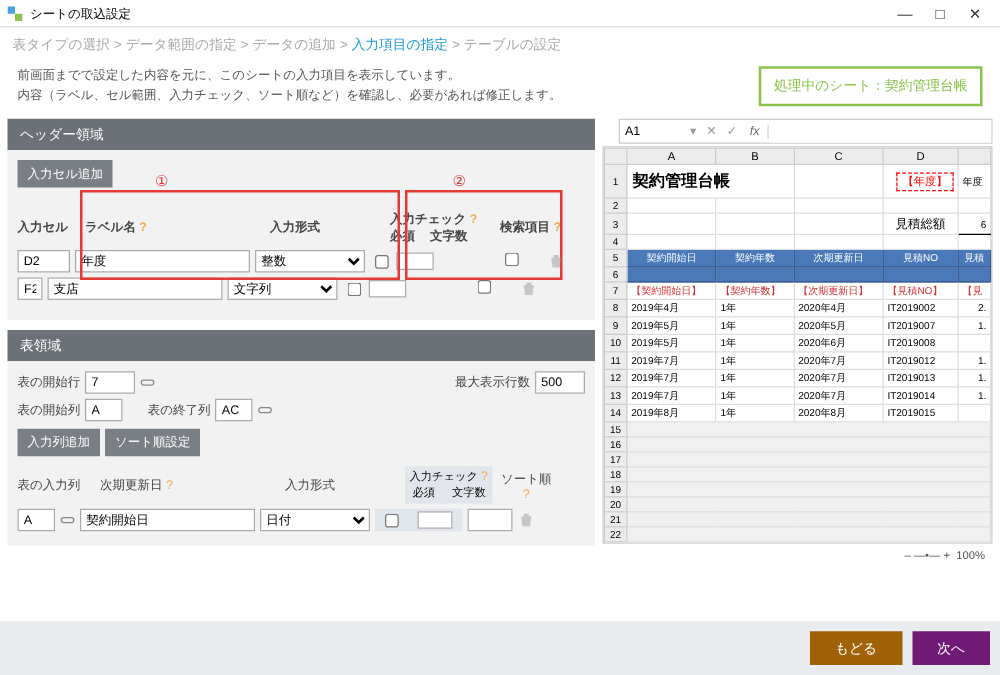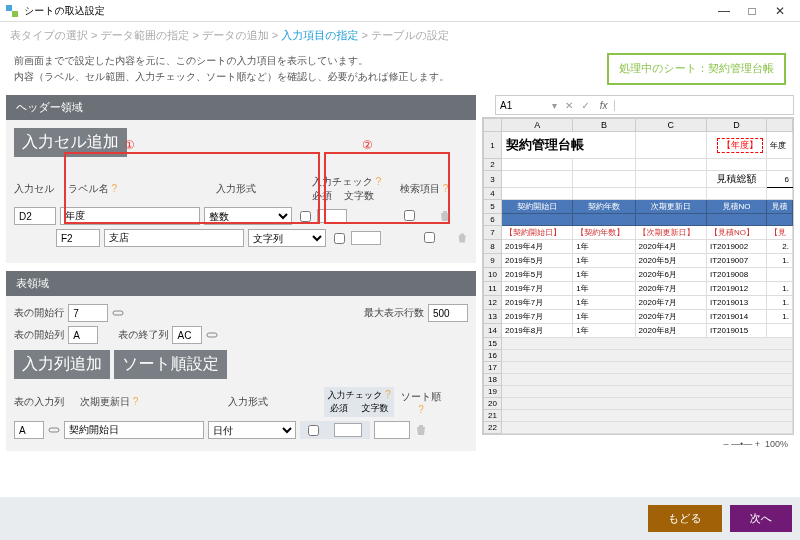--- a/index.html
+++ b/index.html
@@ -11,21 +11,21 @@
 .breadcrumb { padding: 6px 10px; color: #aaa; font-size: 11px; }
 .breadcrumb .active { color: #1a9cd6; }
 .intro { display: flex; padding: 4px 14px 10px; }
 .intro .text { flex: 1; color: #555; line-height: 1.6; font-size: 10px; }
 .sheetbadge { border: 2px solid #8bc34a; color: #8bc34a; padding: 6px 10px; font-size: 11px; }
 .main { display: flex; padding: 0 6px; }
 .left { width: 470px; }
 .right { flex: 1; margin-left: 6px; }
 .section-h { background: #6b7177; color: #fff; padding: 5px 10px; font-size: 11px; }
 .section-body { background: #f2f2f2; padding: 8px; margin-bottom: 8px; position: relative; }
-.btn-gray { background: #7a7f85; color: #fff; border: none; padding: 4px 8px; font-size: 16px; }
+.btn-gray { background: #7a7f85; color: #fff; border: none; padding: 4px 8px; font-size: 10px; }
 .anno { position: absolute; border: 2px solid #e53935; }
 .anno-label { color: #e53935; font-size: 12px; }
 .row { display: flex; align-items: center; gap: 4px; margin-bottom: 4px; }
 .lbl { font-size: 10px; color: #444; }
 .input { border: 1px solid #aaa; background: #fff; padding: 2px 4px; font-size: 10px; height: 18px; }
 .input.w30 { width: 30px; }
 .input.w140 { width: 140px; }
 .input.w40 { width: 40px; }
 .select { border: 1px solid #aaa; background: #fff; font-size: 10px; height: 18px; width: 88px; }
 .checkbox { width: 11px; height: 11px; }
@@ -86,21 +86,21 @@
   <div class="left">
 
     <div class="section-h">ヘッダー領域</div>
     <div class="section-body" style="padding-bottom:12px;">
       <button class="btn-gray">入力セル追加</button>
       <div class="anno" style="left:58px; top:32px; width:256px; height:72px;"></div>
       <div class="anno" style="left:318px; top:32px; width:126px; height:72px;"></div>
       <span class="anno-label" style="position:absolute; left:118px; top:18px;">①</span>
       <span class="anno-label" style="position:absolute; left:356px; top:18px;">②</span>
 
-      <div class="row" style="margin-top:18px;">
+      <div class="row" style="margin-top:18px;font-weight:bold;">
         <span class="lbl" style="width:50px;">入力セル</span>
         <span class="lbl" style="width:144px;"><span>ラベル名</span> <span class="help">?</span></span>
         <span class="lbl" style="width:92px;">入力形式</span>
         <div style="width:84px;">
           <div class="lbl" style="text-align:left;"><span>入力チェック</span> <span class="help">?</span></div>
           <div class="row" style="margin:0;">
             <span class="lbl" style="width:28px;">必須</span>
             <span class="lbl" style="width:40px;">文字数</span>
           </div>
         </div>
@@ -115,21 +115,21 @@
   <div style="width:84px;display:flex;align-items:center;gap:6px;padding-left:4px;">
               <input type="checkbox" class="checkbox" style="">
               <input class="input" style="width: 30px; height: 14px;">
             </div>
   <div style="width:50px;text-align:center;"><input type="checkbox" class="checkbox" style=""></div>
   <svg class="trash" viewBox="0 0 14 14">
               <path d="M3 4h8l-1 8H4z M5 2h4v2H5z" fill="#999"></path>
             </svg>
           </div>
           <div class="row">
-            <input class="input" style="width: 44px; margin-left: 42px;" value="F2">
+            <input class="input" style="width: 20px;" value="F2">
   <input class="input w140" value="支店" style="">
   <select class="select"><option>文字列</option></select>
   <div style="width:84px;display:flex;align-items:center;gap:6px;padding-left:4px;">
               <input type="checkbox" class="checkbox" style="">
               <input class="input" style="width: 30px; height: 14px;">
             </div>
   <div style="width:50px;text-align:center;"><input type="checkbox" class="checkbox" style=""></div>
   <svg class="trash" viewBox="0 0 14 14">
               <path d="M3 4h8l-1 8H4z M5 2h4v2H5z" fill="#999"></path>
             </svg>

